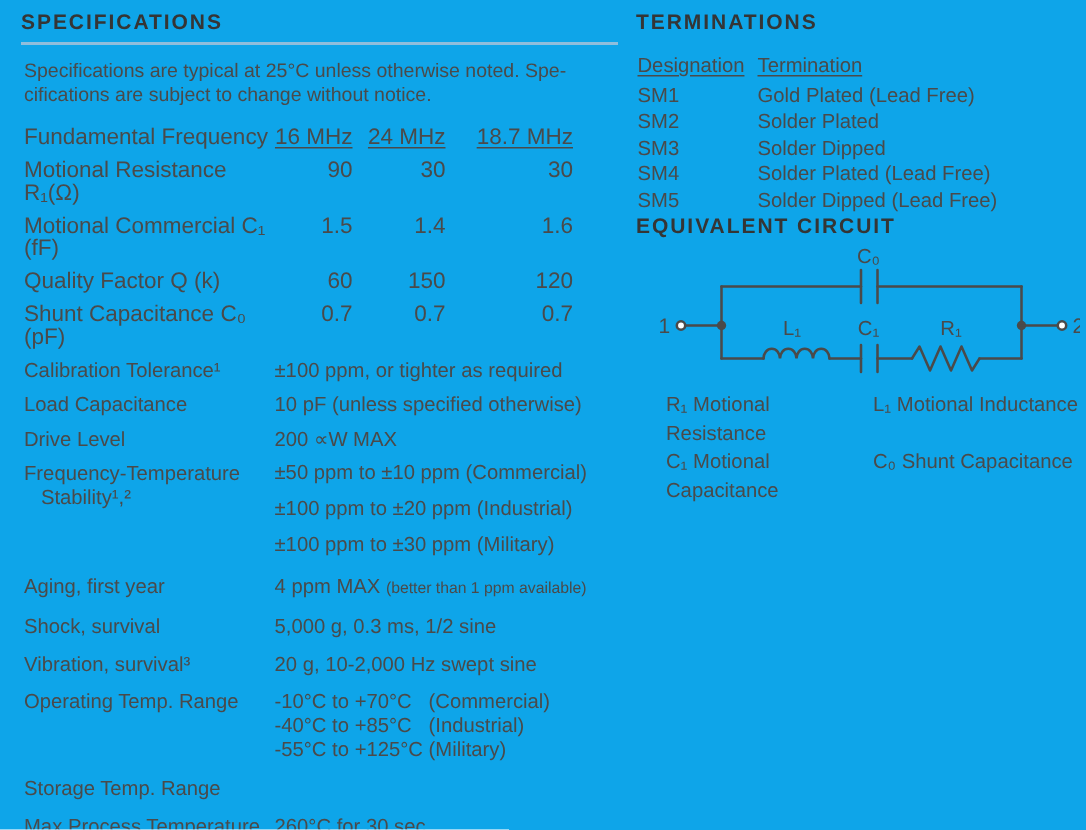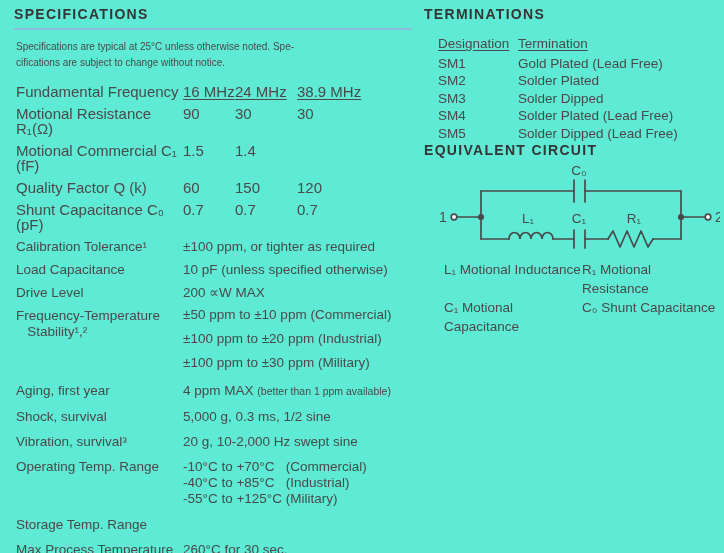--- a/index.html
+++ b/index.html
@@ -1,61 +1,61 @@
 <!DOCTYPE html>
 <html><head>
 <meta charset="utf-8">
 <style>
   html,body { margin:0; padding:0; background:#ffffff; }
   body {
     width:724px; height:553px;
     font-family:"Liberation Sans","DejaVu Sans",sans-serif;
     color:#4a4a4a;
   }
-  .page { position:relative; width:724px; height:553px; overflow:hidden; background:#5eead4; }
+  .page { position:relative; width:724px; height:553px; overflow:hidden; background:#0ea5e9; }
   .col-left  { position:absolute; left:14px; top:6px; width:398px; }
   .col-right { position:absolute; left:424px; top:6px; width:296px; }
 
   h2.sec {
     font-size:14px; font-weight:bold; letter-spacing:1.3px;
     color:#353535; margin:0; line-height:16px;
   }
   .rule { height:2px; background:#8fbedc; margin-top:6px; }
   .pre { white-space:pre-wrap; }
 
-  .intro { font-size:10px; line-height:16px; margin:9px 0 13px 2px; }
+  .intro { font-size:13px; line-height:16px; margin:9px 0 13px 2px; }
 
   
   .freq-table { margin-left:2px; }
   .fr {
     display:grid; grid-template-columns:167px 52px 62px 85px;
     font-size:15px; line-height:15px; margin-bottom:7px;
   }
-  .fc { text-align:left; }
+  .fc { text-align:right; }
   .hdr { text-decoration:underline; text-underline-offset:2px; }
 
   
   .spec-rows { margin-left:2px; margin-top:3px; }
   .sr {
     display:grid; grid-template-columns:167px 1fr;
     font-size:13.5px; line-height:15px; margin-bottom:8px;
   }
   .sr.ft .lbl { line-height:16px; }
   .sr.ft .val { line-height:24px; margin-top:-5px; }
   .sr.op .val { line-height:16px; }
   .sr.gap { margin-top:10px; }
   .small { font-size:10.5px; }
 
   .footnotes { margin-top:17px; font-size:10px; line-height:12.5px; color:#4d4d4d; }
   .fn { margin-bottom:3px; }
 
   
   .term-table {
     display:grid; grid-template-columns:80px 1fr;
-    margin-top:13px; font-size:13.5px; line-height:17.5px; margin-left:14px;
+    margin-top:13px; font-size:13.5px; line-height:17.5px; margin-left:1px;
   }
   .tth { text-decoration:underline; text-underline-offset:2px; padding-bottom:2px; }
 
   
   .circuit-head { margin-top:36px; }
   .circuit-svg { display:block; margin-top:4px; }
   .legend {
     display:grid; grid-template-columns:138px auto;
     margin-left:20px; margin-top:2px; font-size:13.5px; line-height:19px;
   }
@@ -70,32 +70,33 @@
     <div class="rule"></div>
 
     <p class="intro pre">Specifications are typical at 25°C unless otherwise noted. Spe-
 cifications are subject to change without notice.</p>
 
     <div class="freq-table">
       <div class="fr">
         <div class="lbl">Fundamental Frequency</div>
         <div class="fc hdr">16 MHz</div>
         <div class="fc hdr">24 MHz</div>
-        <div class="fc hdr">38.9 MHz</div>
+        <div class="fc hdr">18.7 MHz</div>
       </div>
       <div class="fr">
         <div class="lbl">Motional Resistance R₁(Ω)</div>
         <div class="fc">90</div>
         <div class="fc">30</div>
         <div class="fc">30</div>
       </div>
       <div class="fr">
         <div class="lbl">Motional Commercial C₁ (fF)</div>
         <div class="fc">1.5</div>
         <div class="fc">1.4</div>
+        <div class="fc">1.6</div>
       </div>
       <div class="fr">
         <div class="lbl">Quality Factor Q (k)</div>
         <div class="fc">60</div>
         <div class="fc">150</div>
         <div class="fc">120</div>
       </div>
       <div class="fr">
         <div class="lbl">Shunt Capacitance C₀ (pF)</div>
         <div class="fc">0.7</div>
@@ -222,21 +223,21 @@
           <text x="291" y="60" font-size="14" fill="#4a4a4a" stroke="none">2</text>
         </g>
 
         <text x="104" y="61" font-size="13.5" fill="#4a4a4a" stroke="none" text-anchor="middle">L₁</text>
         <text x="155" y="61" font-size="13.5" fill="#4a4a4a" stroke="none" text-anchor="middle">C₁</text>
         <text x="210" y="61" font-size="13.5" fill="#4a4a4a" stroke="none" text-anchor="middle">R₁</text>
         <text x="155" y="13" font-size="13.5" fill="#4a4a4a" stroke="none" text-anchor="middle">C₀</text>
       </svg>
 
       <div class="legend">
+        <div><span>R₁</span> <span>Motional Resistance</span></div>
         <div><span>L₁</span> <span>Motional Inductance</span></div>
-        <div><span>R₁</span> <span>Motional Resistance</span></div>
         <div><span>C₁</span> <span>Motional Capacitance</span></div>
         <div><span>C₀</span> <span>Shunt Capacitance</span></div>
       </div>
     </section>
 
   </div>
 </div>
 
 </body></html>

